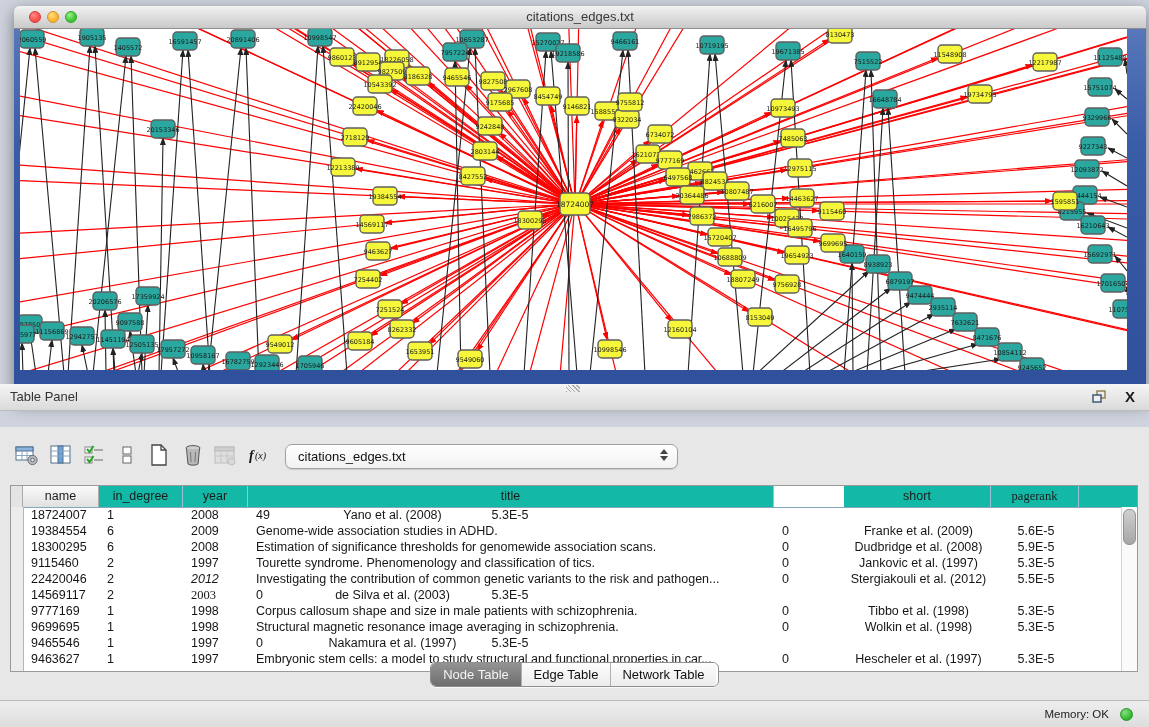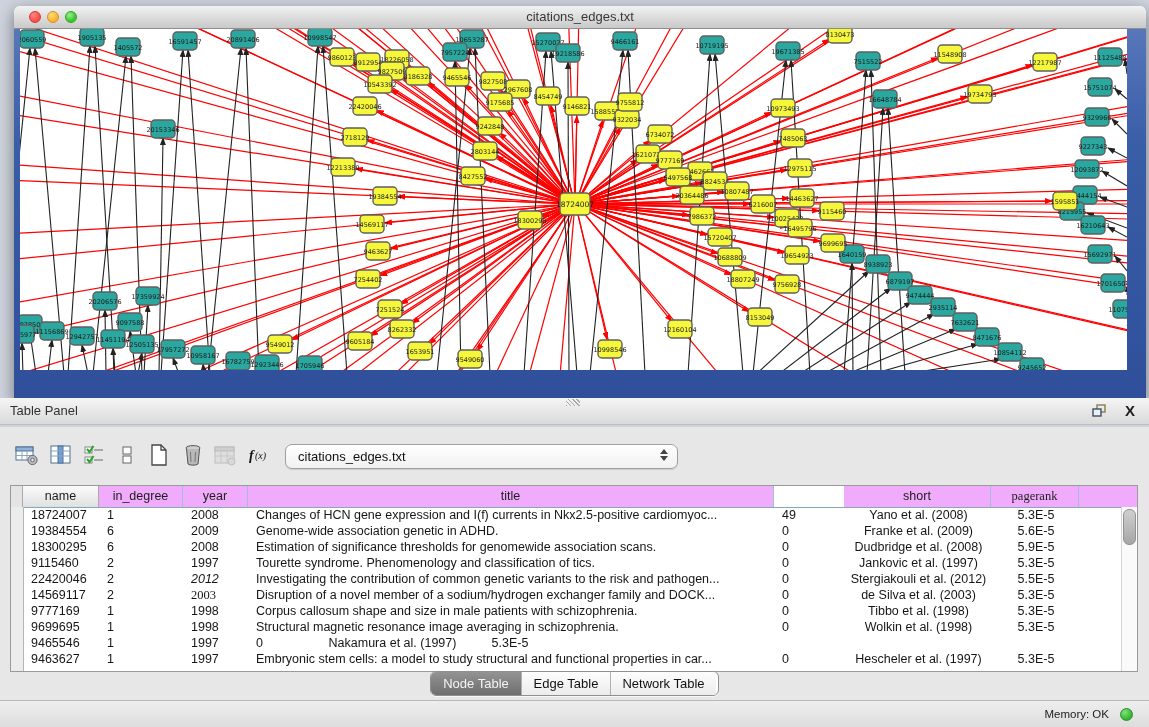--- a/index.html
+++ b/index.html
@@ -23,21 +23,21 @@
   .viewport{position:absolute;left:6px;top:23px;width:1107px;height:341px;background:#fff;overflow:hidden;}
   .viewport svg{display:block;}
   .gnode{stroke:#5f5f5f;stroke-width:1.4;}
   .gnode.y{fill:#f6f63a;}
   .gnode.t{fill:#2aa79e;}
   .glab{font-family:"DejaVu Sans",sans-serif;font-size:6.5px;fill:#1b1b1b;text-anchor:middle;}
   .glab.hub{font-size:7.5px;}
   .red{stroke:#fe0000;stroke-width:1.2;fill:none;}
   .blk{stroke:#222;stroke-width:1.1;fill:none;}
   
-  .panelbar{position:absolute;left:0;top:398px;width:1149px;height:27px;
+  .panelbar{position:absolute;left:0;top:384px;width:1149px;height:27px;
     background:linear-gradient(#f5f5f5,#dadada);border-bottom:1px solid #bcbcbc;box-sizing:border-box;}
   .panelbar .ptitle{position:absolute;left:10px;top:0;line-height:26px;font-size:13px;color:#333;}
   .grip{position:absolute;left:566px;top:1px;width:14px;height:7px;
     background:repeating-linear-gradient(45deg,#aaa 0 1px,transparent 1px 3px);}
   .float-ic{position:absolute;right:42px;top:6px;width:15px;height:14px;cursor:pointer;}
   .close-ic{position:absolute;right:14px;top:3px;font-size:15px;font-weight:bold;color:#1d1d1d;cursor:pointer;line-height:20px;}
   
   .pbody{position:absolute;left:0;top:427px;width:1149px;height:273px;background:#e7e7e7;}
   .toolbar{position:absolute;left:0;top:14px;width:100%;height:34px;}
   .tbtn{position:absolute;top:0;width:30px;height:30px;border:none;background:transparent;padding:2px;cursor:pointer;}
@@ -45,35 +45,35 @@
     border:1px solid #a0a0a0;border-radius:7px;background:linear-gradient(#ffffff,#f1f1f1);
     font-size:13px;color:#111;line-height:23px;padding-left:12px;cursor:pointer;box-shadow:0 1px 1px rgba(0,0,0,.12);}
   .combo .arrows{position:absolute;right:9px;top:4px;display:flex;flex-direction:column;gap:2px;}
   .combo .arrows i{width:0;height:0;border-left:4px solid transparent;border-right:4px solid transparent;display:block;}
   .combo .arrows .up{border-bottom:5px solid #444;}
   .combo .arrows .dn{border-top:5px solid #444;}
   
   .tablewrap{position:absolute;left:10px;top:58px;width:1128px;height:187px;box-sizing:border-box;
     border:1px solid #9a9a9a;background:#fff;overflow:hidden;}
   .thead{display:flex;height:21px;border-bottom:1px solid #87a7bc;}
-  .th{box-sizing:border-box;flex:none;background:#f0abfc;border-right:1px solid #9fc0d4;
+  .th{box-sizing:border-box;flex:none;background:#14b8a6;border-right:1px solid #9fc0d4;
     font-size:12.5px;color:#1c1c1c;text-align:center;line-height:20px;overflow:hidden;white-space:nowrap;}
   .th.gutter{background:#e4e4e4;border-right:1px solid #aaa;}
   .th.namecol{background:linear-gradient(#fbfbfb,#e0e0e0);border-right:1px solid #aaa;}
   .th .sorttri{font-size:10px;color:#27516e;margin-right:3px;}
   .gutterbody{position:absolute;left:0;top:21px;bottom:0;width:12px;background:#ececec;border-right:1px solid #b5b5b5;}
   .rows{position:absolute;left:13px;top:21px;right:15px;bottom:0;}
   .trow{display:flex;height:16px;line-height:16px;font-size:12.5px;color:#161616;cursor:default;}
   .td{box-sizing:border-box;flex:none;padding:0 2px 0 7px;white-space:nowrap;overflow:hidden;}
   .td.c{text-align:center;padding-left:2px;}
   .vscroll{position:absolute;right:0;top:21px;bottom:0;width:15px;background:#fafafa;border-left:1px solid #d4d4d4;}
   .vthumb{position:absolute;left:1px;top:2px;width:11px;height:34px;border-radius:6px;
     background:linear-gradient(#cfcfcf,#a6a6a6);border:1px solid #939393;}
   
-  .tabsbar{position:absolute;left:0;top:244px;width:100%;height:29px;}
+  .tabsbar{position:absolute;left:0;top:235px;width:100%;height:29px;}
   .seg{margin:0 auto;width:287px;height:23px;display:flex;border:1px solid #8f8f8f;border-radius:6px;
     overflow:hidden;background:#fff;box-shadow:0 1px 0 rgba(255,255,255,.7);}
   .seg button{flex:none;border:none;background:linear-gradient(#fdfdfd,#ececec);
     font-size:13px;color:#111;cursor:pointer;padding:0;font-family:inherit;}
   .seg button + button{border-left:1px solid #b0b0b0;}
   .seg button.active{background:linear-gradient(#939393,#6e6e6e);color:#f4f4f4;}
   
   .statusbar{position:absolute;left:0;top:700px;width:1149px;height:27px;box-sizing:border-box;
     background:linear-gradient(#eeeeee,#dddddd);border-top:1px solid #b8b8b8;}
   .mem{position:absolute;right:40px;top:0;line-height:26px;font-size:11.5px;color:#222;}
@@ -646,30 +646,29 @@
         <div class="th" style="width: 147px;">short</div>
         <div class="th" style="width: 88px; font-family: Liberation Serif, serif;">pagerank</div>
         <div class="th" style="flex: 1 1 0%; border-right: none;"></div>
       </div>
     <div class="gutterbody"></div>
     <div class="rows" id="trows">
         <div class="trow">
           <div class="td" style="width: 76px;">18724007</div>
           <div class="td" style="width: 84px;">1</div>
           <div class="td" style="width: 65px;">2008</div>
-          <div class="td" style="width: 526px;">Changes of HCN gene expression and I(f) currents in Nkx2.5-positive cardiomyoc...</div>
           <div class="td" style="width: 70px;">49</div>
           <div class="td c" style="width: 147px;">Yano et al. (2008)</div>
           <div class="td c" style="width: 88px;">5.3E-5</div>
         </div>
         <div class="trow">
           <div class="td" style="width: 76px;">19384554</div>
           <div class="td" style="width: 84px;">6</div>
           <div class="td" style="width: 65px;">2009</div>
-          <div class="td" style="width: 526px;">Genome-wide association genetic in ADHD.</div>
+          <div class="td" style="width: 526px;">Genome-wide association studies in ADHD.</div>
           <div class="td" style="width: 70px;">0</div>
           <div class="td c" style="width: 147px;">Franke et al. (2009)</div>
           <div class="td c" style="width: 88px;">5.6E-5</div>
         </div>
         <div class="trow">
           <div class="td" style="width: 76px;">18300295</div>
           <div class="td" style="width: 84px;">6</div>
           <div class="td" style="width: 65px;">2008</div>
           <div class="td" style="width: 526px;">Estimation of significance thresholds for genomewide association scans.</div>
           <div class="td" style="width: 70px;">0</div>
@@ -691,21 +690,20 @@
           <div class="td" style="width: 65px; font-style: italic;">2012</div>
           <div class="td" style="width: 526px;">Investigating the contribution of common genetic variants to the risk and pathogen...</div>
           <div class="td" style="width: 70px;">0</div>
           <div class="td c" style="width: 147px;">Stergiakouli et al. (2012)</div>
           <div class="td c" style="width: 88px;">5.5E-5</div>
         </div>
         <div class="trow">
           <div class="td" style="width: 76px;">14569117</div>
           <div class="td" style="width: 84px;">2</div>
           <div class="td" style="width: 65px; font-family: Liberation Serif, serif;">2003</div>
-          <div class="td" style="width: 526px;">Disruption of a novel member of a sodium/hydrogen exchanger family and DOCK...</div>
           <div class="td" style="width: 70px;">0</div>
           <div class="td c" style="width: 147px;">de Silva et al. (2003)</div>
           <div class="td c" style="width: 88px;">5.3E-5</div>
         </div>
         <div class="trow">
           <div class="td" style="width: 76px;">9777169</div>
           <div class="td" style="width: 84px;">1</div>
           <div class="td" style="width: 65px;">1998</div>
           <div class="td" style="width: 526px;">Corpus callosum shape and size in male patients with schizophrenia.</div>
           <div class="td" style="width: 70px;">0</div>

